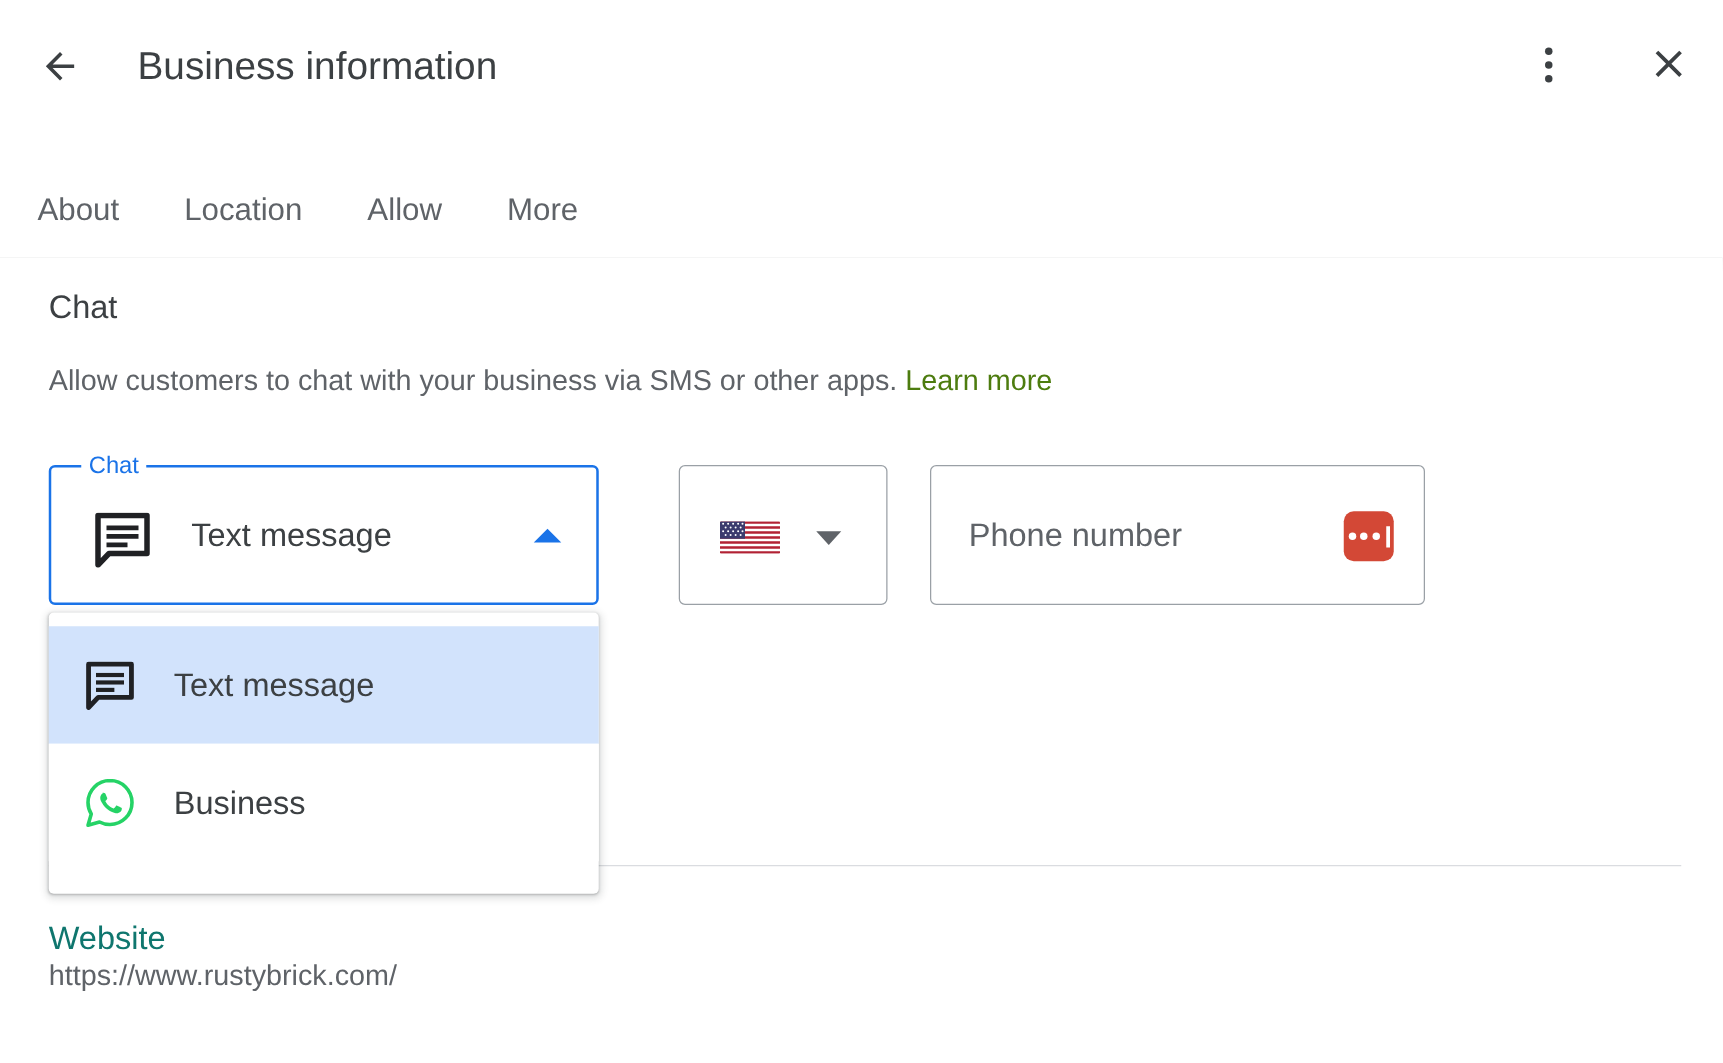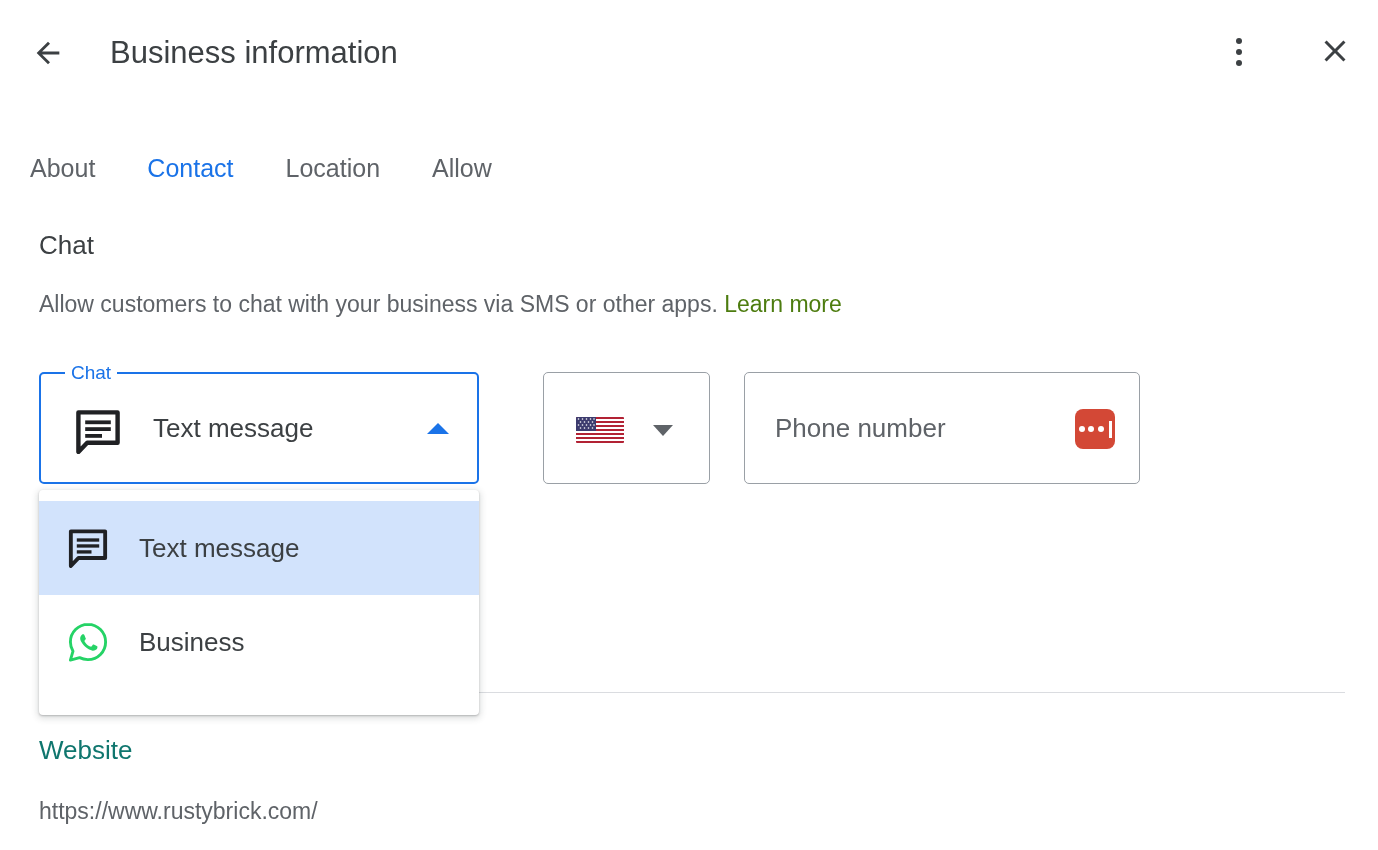--- a/index.html
+++ b/index.html
@@ -319,21 +319,21 @@
   
   .website-title {
     position: absolute;
     left: 39px; top: 527px;
     font-size: 26px;
     line-height: 34px;
     color: #0f766e;
   }
   .website-url {
     position: absolute;
-    left: 39px; top: 589px;
+    left: 39px; top: 558px;
     font-size: 23px;
     line-height: 32px;
     color: #5f6368;
   }
 </style>
 </head>
 <body>
 
 <div id="root">
 
@@ -363,30 +363,29 @@
           <path d="M19 6.41L17.59 5 12 10.59 6.41 5 5 6.41 10.59 12 5 17.59 6.41 19 12 13.41 17.59 19 19 17.59 13.41 12z" fill="#3c4043"></path>
         </svg>
       </span>
     </button>
   </div>
 
   <div class="tabbar">
     <div class="tabs-row">
       <button class="tab">
         <span>About</span>
-      </button>
-      <button class="tab active">
-        <span>Contact</span>
-        <span class="tab-underline"></span>
       </button>
       <button class="tab">
         <span>Location</span>
       </button>
       <button class="tab">
         <span>Allow</span>
+      </button>
+      <button class="tab">
+        <span>More</span>
       </button>
     </div>
   </div>
   <div class="tabbar-shadow"></div>
 
   <div class="content">
 
     <div class="section-title">Chat</div>
 
     <div class="section-desc">

